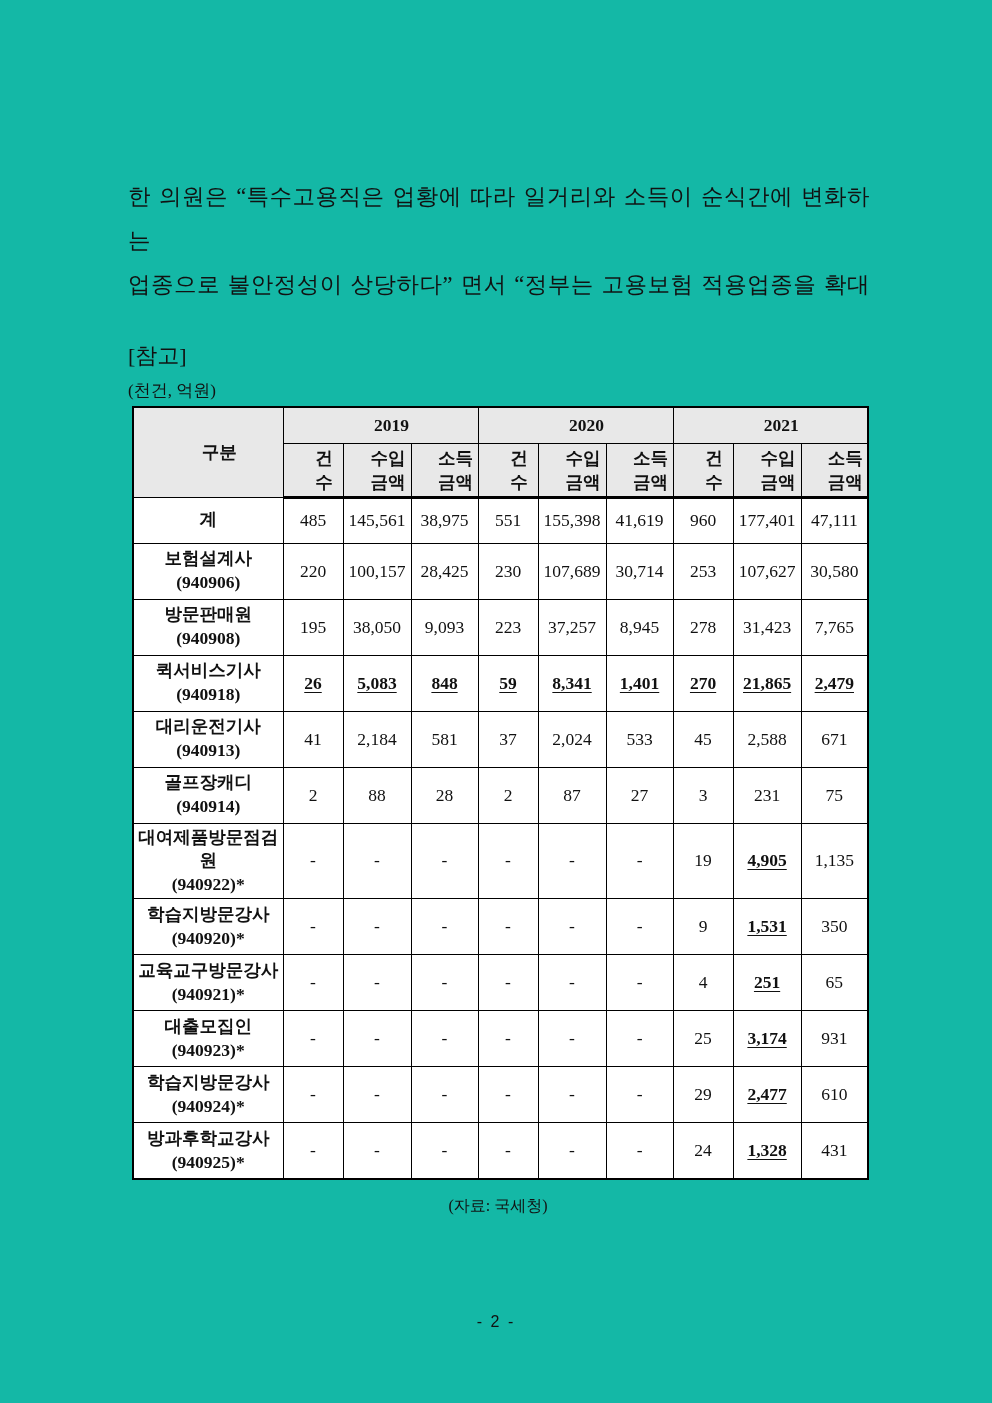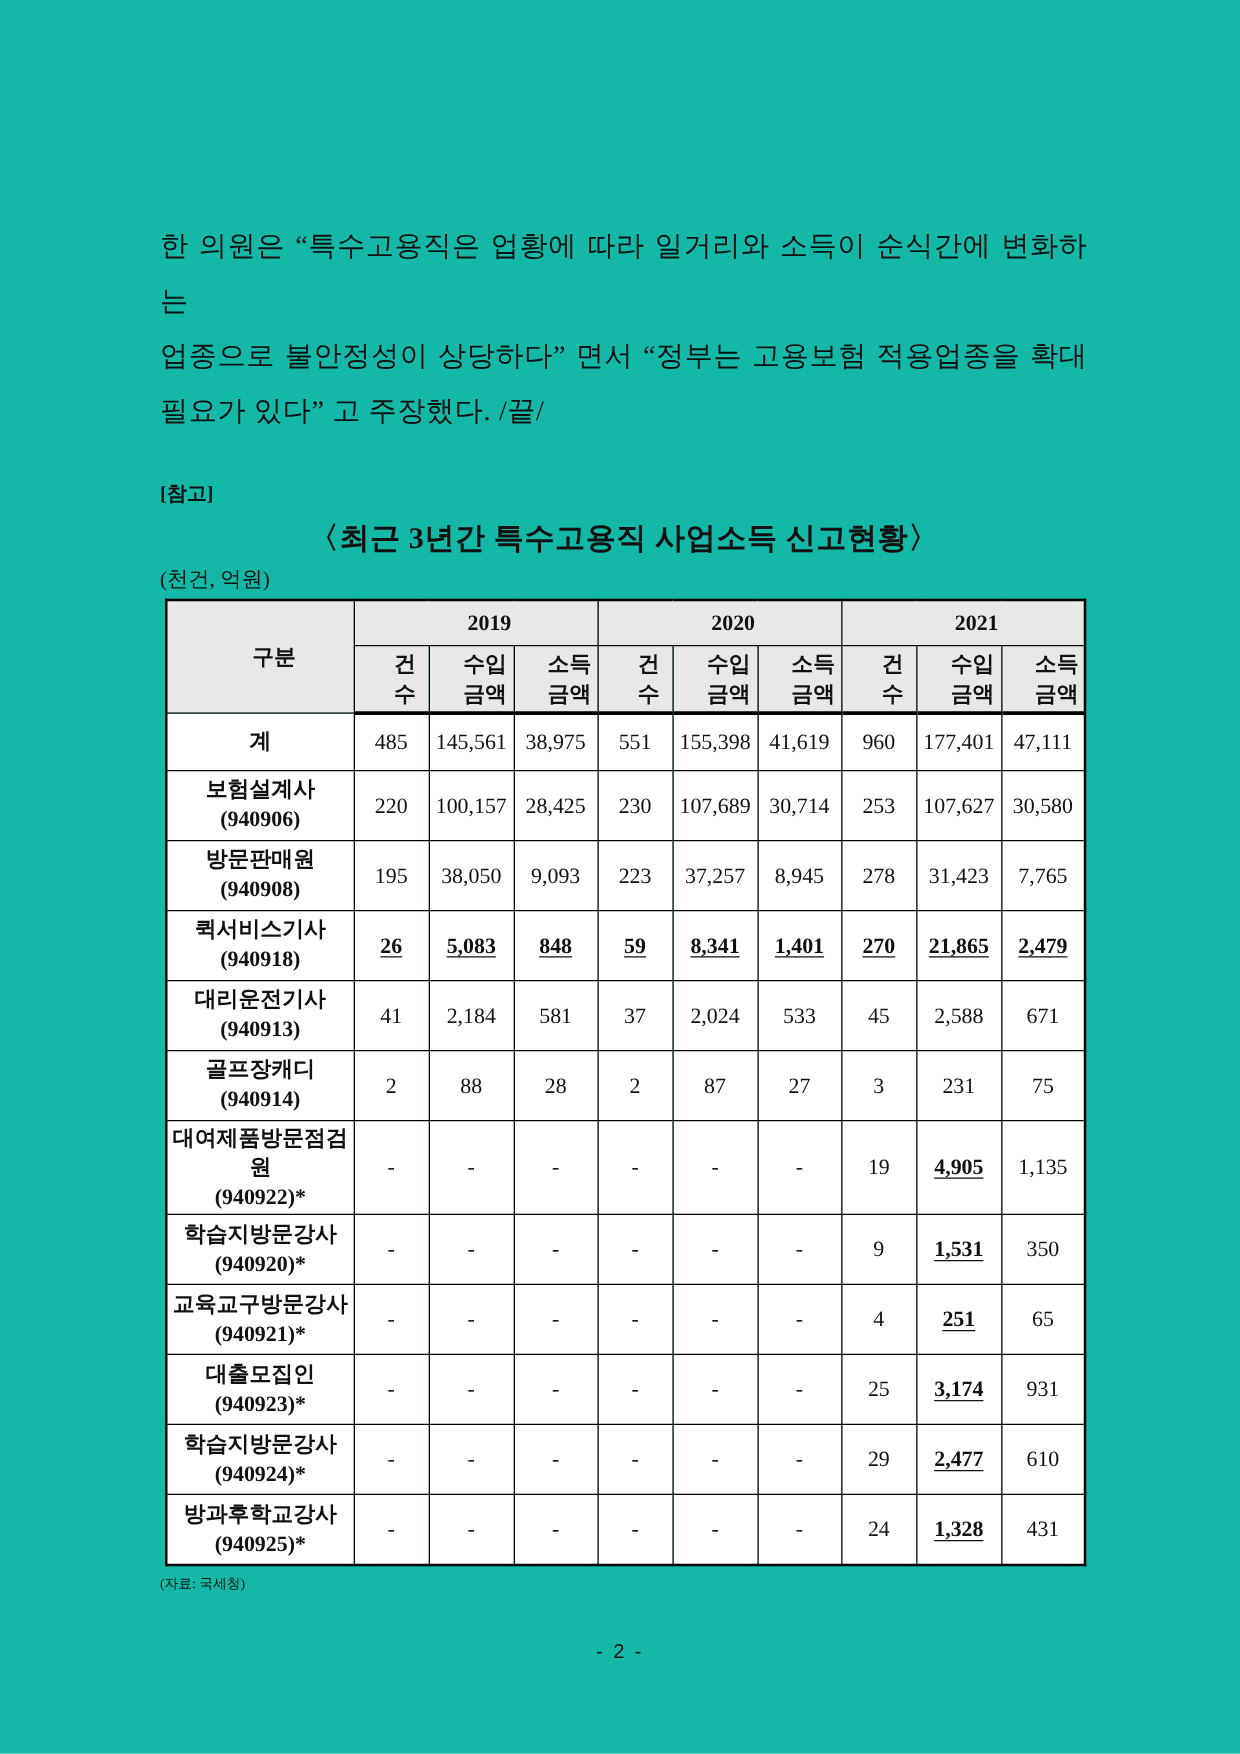--- a/index.html
+++ b/index.html
@@ -22,22 +22,22 @@
   .para-line {
     font-size: 22.5px;
     line-height: 44px;
     letter-spacing: 0.5px;
     text-align: justify;
     white-space: normal;
   }
   .para-line.jl { text-align-last: justify; }
   
   .ref-label {
-    font-size: 16px;
-    font-weight: bold;
+    font-size: 22px;
+    font-weight: normal;
     margin-top: 12px;
     margin-bottom: 8px;
   }
   .table-title {
     font-size: 24px;
     font-weight: bold;
     text-align: center;
     letter-spacing: 0.5px;
     margin-bottom: 6px;
   }
@@ -77,23 +77,23 @@
   td.label-cell { font-weight: bold; line-height: 1.35; }
   .row-label { font-size: 17.5px; font-weight: bold; }
   .row-code  { font-size: 17.5px; font-weight: bold; }
   td.num.emph {
     font-weight: bold;
     text-decoration: underline;
     text-underline-offset: 3px;
   }
   
   .source-note {
-    font-size: 11px;
-    text-align: left;
-    margin-top: 6px;
+    font-size: 16px;
+    text-align: center;
+    margin-top: 16px;
     padding-right: 2px;
   }
   .footnote {
     font-size: 20px;
     letter-spacing: 0.3px;
     margin-top: 6px;
   }
   .page-number {
     position: absolute;
     bottom: 72px;
@@ -107,26 +107,24 @@
 </style>
 </head>
 <body>
 
 <div class="page">
   <div class="content">
 
     <div class="para">
       <div class="para-line jl">한 의원은 “특수고용직은 업황에 따라 일거리와 소득이 순식간에 변화하는</div>
       <div class="para-line jl">업종으로 불안정성이 상당하다” 면서 “정부는 고용보험 적용업종을 확대</div>
-      <div class="para-line">필요가 있다” 고 주장했다. /끝/</div>
     </div>
 
     <div class="ref-label">[참고]</div>
 
-    <div class="table-title">〈최근 3년간 특수고용직 사업소득 신고현황〉</div>
 
     <div class="unit-note">(천건, 억원)</div>
 
     <table class="report">
       <colgroup>
         <col class="c-label">
         <col class="c-cnt">
           <col class="c-inc">
           <col class="c-earn">
         <col class="c-cnt">

